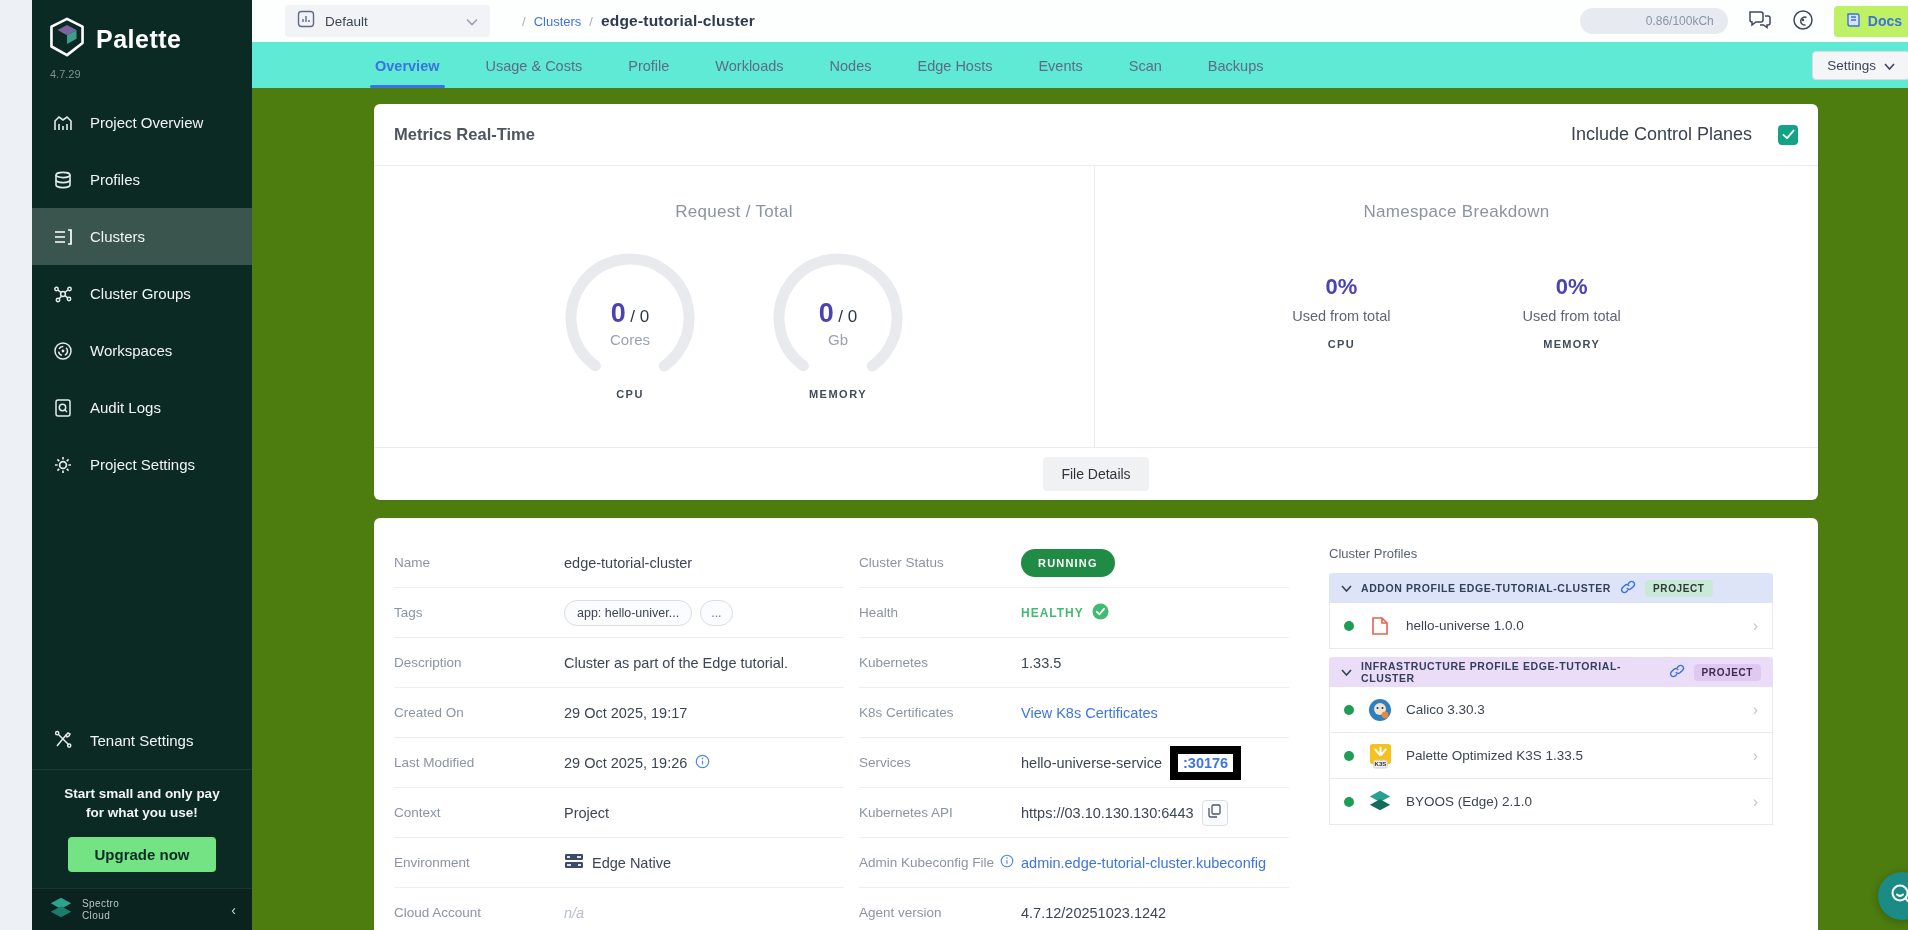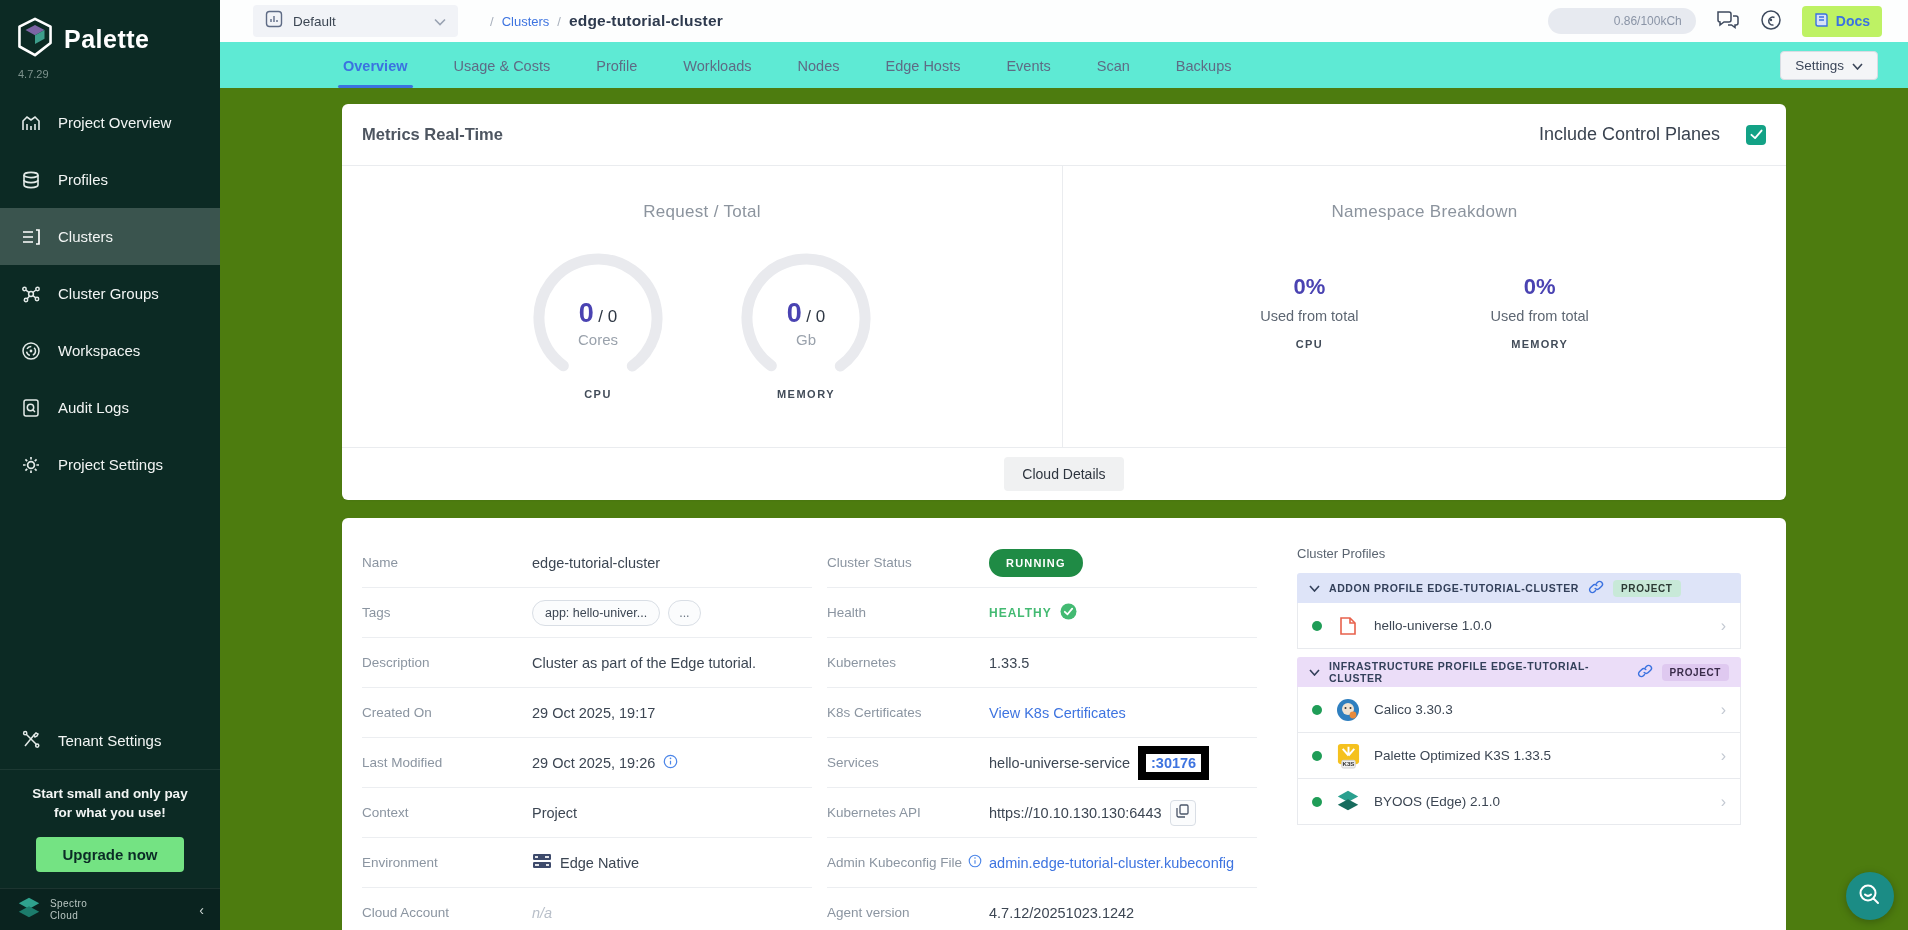--- a/index.html
+++ b/index.html
@@ -1,18 +1,18 @@
 <!DOCTYPE html>
 <html><head>
 <meta charset="utf-8">
 <style>
   * { margin:0; padding:0; box-sizing:border-box; }
   html,body { width:1908px; height:930px; overflow:hidden; background:#EDF0F4;
     font-family:"Liberation Sans", sans-serif; color:#3C4653; }
-  .app { display:flex; width:1872px; height:930px; }
+  .app { display:flex; width:1872px; height:930px;padding-left:32px; }
 
   
   .sidebar { width:220px; height:930px; background:#0C2A24; color:#fff;
     display:flex; flex-direction:column; flex-shrink:0; }
   .logo-row { display:flex; align-items:center; gap:10px; padding:16px 0 2px 16px; cursor:pointer; }
   .logo-text { font-size:25px; font-weight:bold; letter-spacing:.5px; }
   .version { color:#7E938E; font-size:11px; padding:4px 0 14px 18px; }
   .nav { display:flex; flex-direction:column; }
   .nav-item { display:flex; align-items:center; gap:16px; height:57px; padding-left:20px;
     font-size:15px; cursor:pointer; color:#F2F5F4; }
@@ -380,21 +380,21 @@
               </div>
               <div class="ns-stat">
                 <div class="ns-pct">0%</div>
                 <div class="ns-caption">Used from total</div>
                 <div class="ns-metric">MEMORY</div>
               </div>
             </div>
           </div>
         </div>
         <div class="metrics-foot">
-          <button class="more-details">Cloud Details</button>
+          <button class="more-details">File Details</button>
         </div>
       </div>
 
       <div class="card details-card">
 
         <div class="dcol1">
           <div class="drow">
             <div class="dlabel">Name</div>
             <div class="dvalue">edge-tutorial-cluster</div>
           </div>
@@ -483,21 +483,21 @@
             <div class="dvalue">
               <span>hello-universe-service</span>
               <span class="annot-box">
                 <a>:30176</a>
               </span>
             </div>
           </div>
           <div class="drow">
             <div class="dlabel">Kubernetes API</div>
             <div class="dvalue">
-              <span>https://10.10.130.130:6443</span>
+              <span>https://03.10.130.130:6443</span>
               <button class="copy-btn">
                 <span>
                   <svg width="13" height="14" viewBox="0 0 13 14" fill="none" stroke="#4A5568" stroke-width="1.3">
                     <rect x="4" y="1" width="8" height="9" rx="1.2"></rect>
                       <path d="M9 13H2.5A1.5 1.5 0 011 11.5V4"></path>
                   </svg></span>
               </button>
             </div>
           </div>
           <div class="drow">

